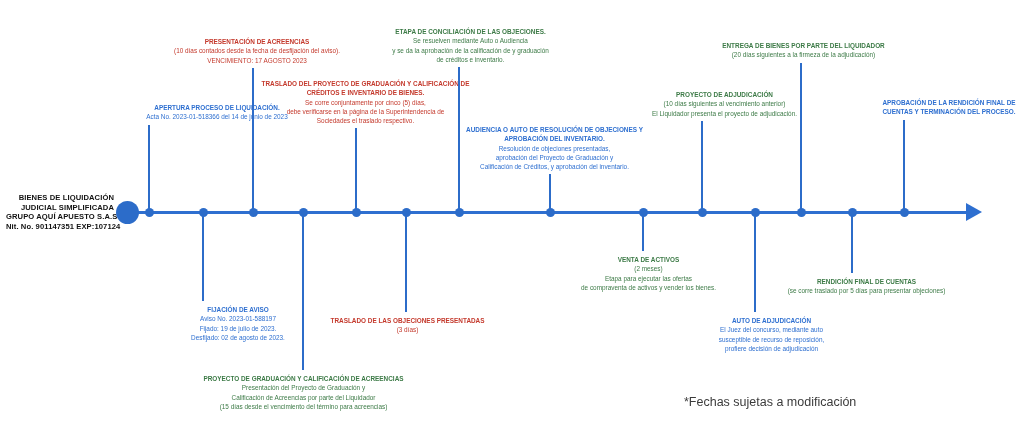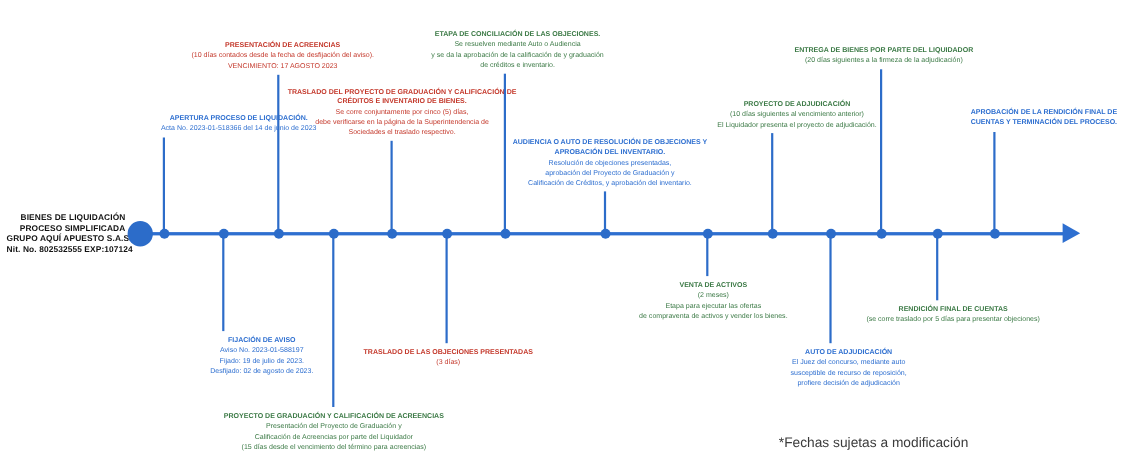--- a/index.html
+++ b/index.html
@@ -41,34 +41,34 @@
   
   .lbl{position:absolute;text-align:center;line-height:9.3px;}
   .lbl .hd{font-weight:bold;}
   .c-blue{color:#2e6fd0;}
   .c-red{color:#c4392c;}
   .c-green{color:#3c7a46;}
 
   .lbl.s7  {font-size:6.4px;}
 
   .footnote{
-    position:absolute;left:708px;top:395px;
+    position:absolute;left:684px;top:395px;
     font-size:12.5px;color:#3b3b3b;
   }
 </style>
 </head>
 <body>
 
 <div id="stage">
 
   <div class="main-title">
     <div>BIENES DE LIQUIDACIÓN</div>
-    <div>PROCESO SIMPLIFICADA</div>
+    <div>JUDICIAL SIMPLIFICADA</div>
     <div>GRUPO AQUÍ APUESTO S.A.S.</div>
-    <div>Nit. No. 802532555 EXP:107124</div>
+    <div>Nit. No. 901147351 EXP:107124</div>
   </div>
 
   <div class="axis-line"></div>
   <div class="axis-arrow"></div>
   <div class="start-dot"></div>
 
   <div id="nodes">
       <div class="node" style="left: 149px;"></div>
       <div class="lbl s7 c-blue" style="left: 122px; top: 103px; width: 190px;">
         <div class="hd">APERTURA PROCESO DE LIQUIDACIÓN.</div>

